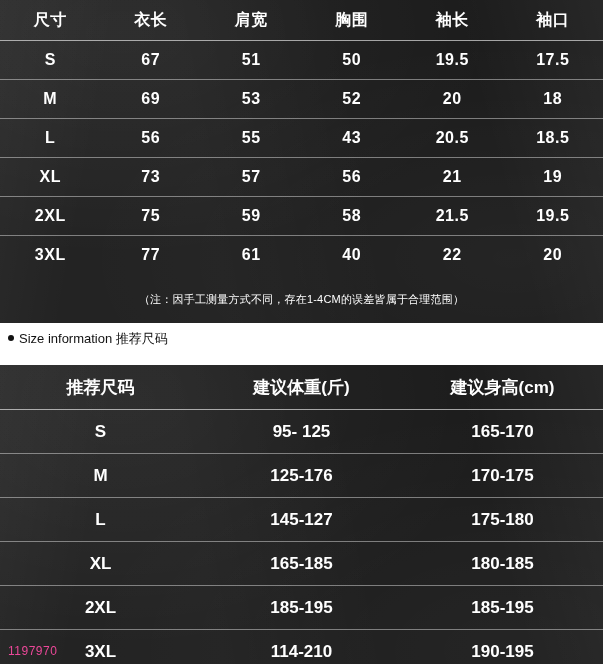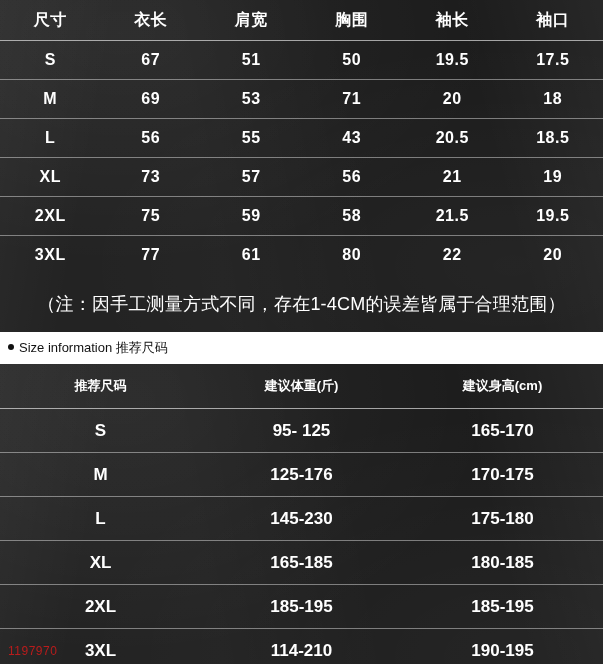--- a/index.html
+++ b/index.html
@@ -53,31 +53,31 @@
     height: 40px;
     font-size: 16px;
     border-bottom: 1px solid rgba(255,255,255,0.6);
   }
   #size-table tbody tr:last-child td {
     border-bottom: none;
   }
 
   .note-row {
     text-align: center;
-    font-size: 18px;
+    font-size: 11px;
     color: #ffffff;
     padding: 18px 0 16px 0;
     letter-spacing: 0.2px;
   }
 
   
   .mid-strip {
     background: #ffffff;
     padding: 6px 0 4px 8px;
-    height: 32px;
+    height: 42px;
     box-sizing: border-box;
   }
   .mid-strip .bullet {
     display: inline-block;
     width: 6px;
     height: 6px;
     background: #111;
     border-radius: 50%;
     margin-right: 5px;
     vertical-align: middle;
@@ -96,33 +96,33 @@
     text-align: center;
     font-weight: bold;
     font-size: 17px;
     padding: 0;
     height: 43px;
     vertical-align: middle;
     border-bottom: 1px solid rgba(255,255,255,0.42);
   }
   #rec-table thead th {
     height: 44px;
-    font-size: 13px;
+    font-size: 17px;
     border-bottom: 1px solid rgba(255,255,255,0.6);
   }
   #rec-table tbody tr:last-child td {
     border-bottom: none;
   }
 
   .watermark {
     position: absolute;
     left: 8px;
     bottom: 6px;
     font-size: 12px;
-    color: #b91c1c;
+    color: #ec4899;
     font-family: "Liberation Sans", sans-serif;
     letter-spacing: 0.5px;
   }
 </style>
 </head>
 <body>
 
 <div class="dark-block">
   <table class="grid" id="size-table">
     <thead>
@@ -141,21 +141,21 @@
         <td>67</td>
         <td>51</td>
         <td>50</td>
         <td>19.5</td>
         <td>17.5</td>
       </tr>
       <tr>
         <td>M</td>
         <td>69</td>
         <td>53</td>
-        <td>71</td>
+        <td>52</td>
         <td>20</td>
         <td>18</td>
       </tr>
       <tr>
         <td>L</td>
         <td>56</td>
         <td>55</td>
         <td>43</td>
         <td>20.5</td>
         <td>18.5</td>
@@ -173,21 +173,21 @@
         <td>75</td>
         <td>59</td>
         <td>58</td>
         <td>21.5</td>
         <td>19.5</td>
       </tr>
       <tr>
         <td>3XL</td>
         <td>77</td>
         <td>61</td>
-        <td>80</td>
+        <td>40</td>
         <td>22</td>
         <td>20</td>
       </tr>
     </tbody>
   </table>
   <div class="note-row">（注：因手工测量方式不同，存在1-4CM的误差皆属于合理范围）</div>
 </div>
 
 <div class="mid-strip">
   <span class="bullet"></span><span class="label">Size information 推荐尺码</span>
@@ -208,21 +208,21 @@
         <td>95- 125</td>
         <td>165-170</td>
       </tr>
       <tr>
         <td>M</td>
         <td>125-176</td>
         <td>170-175</td>
       </tr>
       <tr>
         <td>L</td>
-        <td>145-230</td>
+        <td>145-127</td>
         <td>175-180</td>
       </tr>
       <tr>
         <td>XL</td>
         <td>165-185</td>
         <td>180-185</td>
       </tr>
       <tr>
         <td>2XL</td>
         <td>185-195</td>

